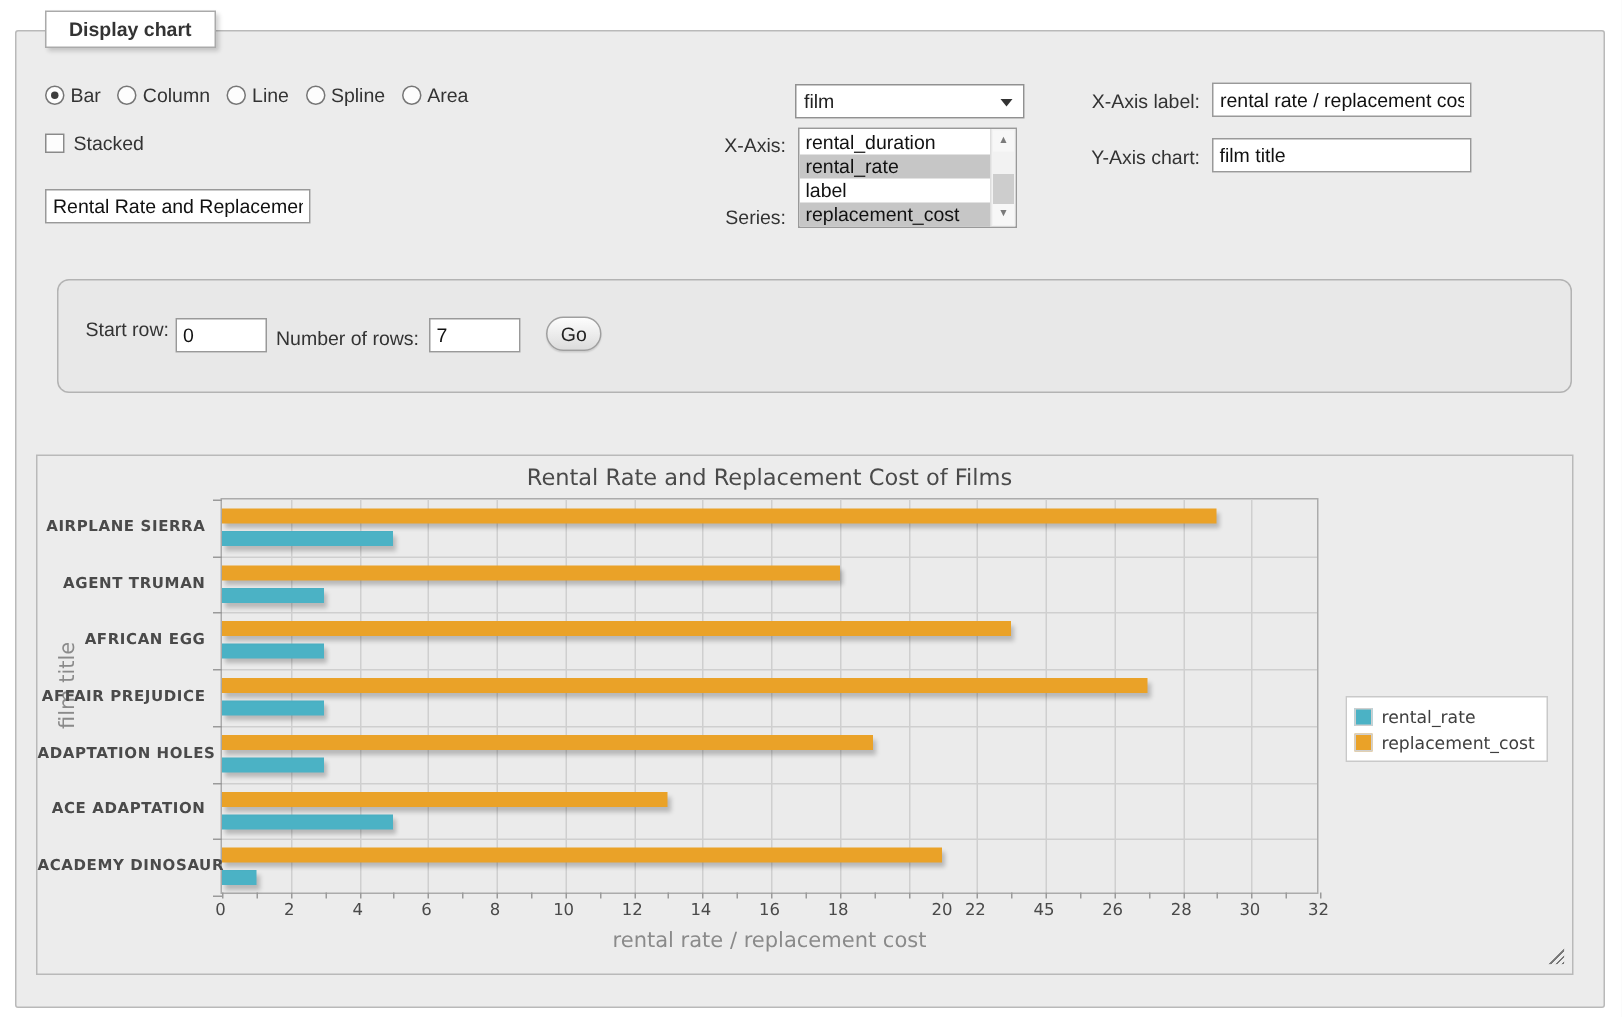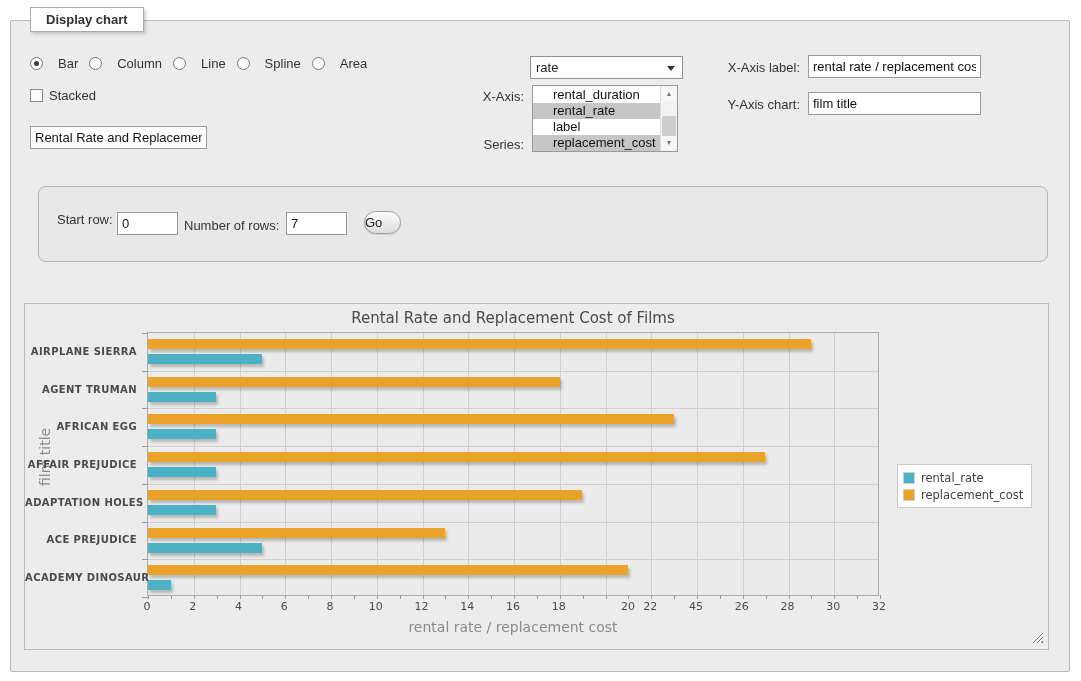--- a/index.html
+++ b/index.html
@@ -8,42 +8,42 @@
   
   .frame { position:absolute; left:10px; top:20px; width:1060px; height:652px; background:#ececec; border:1px solid #b9b9b9; border-radius:2px; }
   .frame-legend { position:absolute; left:30px; top:7px; background:#ffffff; border:1px solid #aaaaaa; padding:4px 15px; font-size:13px; font-weight:bold; color:#333; box-shadow:2px 2px 3px rgba(0,0,0,0.18); z-index:5; }
 
   
   .lbl { position:absolute; font-size:13px; color:#333; white-space:nowrap; }
   .ra { text-align:right; }
   input.txt { position:absolute; height:23px; border:1px solid #999; background:#fff; font-size:13px; font-family:"Liberation Sans",sans-serif; padding:1px 4px; color:#111; }
 
   .radio-group { position:absolute; left:30px; top:56px; display:flex; align-items:center; gap:11px; }
-  .radio-item { display:flex; align-items:center; gap:15px; font-size:13px; color:#333; cursor:default; }
+  .radio-item { display:flex; align-items:center; gap:4px; font-size:13px; color:#333; cursor:default; }
   .radio { width:13px; height:13px; border:1px solid #767676; border-radius:50%; background:#fdfdfd; position:relative; flex:0 0 auto; }
   .radio.checked::after { content:""; position:absolute; left:3px; top:3px; width:5px; height:5px; border-radius:50%; background:#3d3d3d; }
 
   .check-row { position:absolute; left:30px; top:88px; display:flex; align-items:center; gap:6px; font-size:13px; color:#333; }
   .checkbox { width:13px; height:13px; border:1px solid #8a8a8a; background:#fdfdfd; }
 
   .select-box { position:absolute; left:530px; top:56px; width:153px; height:23px; background:#fff; border:1px solid #919191; font-size:13px; color:#222; padding:3px 20px 3px 5px; }
   .select-arrow { position:absolute; right:7px; top:9px; width:0; height:0; border-left:4px solid transparent; border-right:4px solid transparent; border-top:5px solid #333; }
 
   .listbox { position:absolute; left:532px; top:85px; width:146px; height:67px; background:#fff; border:1px solid #999; overflow:hidden; }
   .listbox .options { position:absolute; left:0; top:1px; right:17px; }
-  .listbox .option { height:16px; line-height:16px; font-size:13px; color:#111; padding-left:20px; white-space:nowrap; }
+  .listbox .option { height:16px; line-height:16px; font-size:13px; color:#111; padding-left:4px; white-space:nowrap; }
   .listbox .option.selected { background:#c6c6c6; }
   .sb { position:absolute; top:0; right:0; bottom:0; width:17px; background:#f2f2f2; border-left:1px solid #ddd; }
   .sb-btn { position:absolute; left:1px; right:1px; height:14px; background:#f7f7f7; color:#7a7a7a; font-size:7px; line-height:14px; text-align:center; }
   .sb-btn.up { top:1px; }
   .sb-btn.down { bottom:1px; }
   .sb-thumb { position:absolute; left:1px; right:1px; top:30px; height:22px; background:#cdcdcd; }
 
   .go-panel { position:absolute; left:38px; top:186px; width:1010px; height:76px; background:#e8e8e8; border:1px solid #b3b3b3; border-radius:8px; }
-  .go-btn { position:absolute; left:325px; top:24px; width:37px; height:23px; border:1px solid #9f9f9f; border-radius:12px; background:linear-gradient(#fdfdfd,#dcdcdc); font-size:13px; color:#222; text-align:left; line-height:21px; box-shadow:0 1px 1px rgba(0,0,0,0.12); }
+  .go-btn { position:absolute; left:325px; top:24px; width:37px; height:23px; border:1px solid #9f9f9f; border-radius:12px; background:linear-gradient(#fdfdfd,#dcdcdc); font-size:13px; color:#222; text-align:center; line-height:21px; box-shadow:0 1px 1px rgba(0,0,0,0.12); }
 
   
   .chart-box { position:absolute; left:24px; top:303px; width:1025px; height:347px; background:#ececec; border:1px solid #b9b9b9; font-family:"DejaVu Sans",sans-serif; }
   .chart-title { position:absolute; left:122px; top:5px; width:732px; text-align:center; font-size:15px; color:#4a4a4a; }
   .plot { position:absolute; left:122px; top:28px; width:732px; height:264px; background:#ebebeb; border:1px solid #ababab; }
   .vgrid { position:absolute; top:0; bottom:0; width:1px; background:#cfcfcf; }
   .hgrid { position:absolute; left:0; right:0; height:1px; background:#cfcfcf; }
   .bar { position:absolute; height:10px; box-shadow:2px 3px 3px rgba(0,0,0,0.22); }
   .xtick { position:absolute; top:100%; width:1px; height:4px; background:#9a9a9a; }
   .ytick { position:absolute; left:-6px; width:6px; height:1px; background:#9a9a9a; }
@@ -91,21 +91,21 @@
 
 <div class="check-row">
   <span class="checkbox"></span>
   <span>Stacked</span>
 </div>
 
 <input class="txt" style="left: 30px; top: 126px; width: 177px;" value="Rental Rate and Replacement Cost of Films">
 
 <div class="lbl ra" style="left:440px; top:61px; width:84px;margin-top:28px;">X-Axis:</div>
 <div class="select-box">
-  <span>rate</span>
+  <span>film</span>
   <span class="select-arrow"></span>
 </div>
 
 <div class="lbl ra" style="left:440px; top:137px; width:84px;">Series:</div>
 <div class="listbox">
   <div class="options">
       <div class="option">rental_duration</div>
       <div class="option selected">rental_rate</div>
       <div class="option">label</div>
       <div class="option selected">replacement_cost</div>
@@ -210,21 +210,21 @@
       <div class="bar" style="left: 0px; top: 156.857px; width: 434.396px; background: rgb(234, 162, 40);"></div>
       <div class="bar" style="left: 0px; top: 194.571px; width: 297.146px; background: rgb(234, 162, 40);"></div>
       <div class="bar" style="left: 0px; top: 232.286px; width: 480.146px; background: rgb(234, 162, 40);"></div>
     </div>
   <div class="cat-labels">
       <div class="cat-label" style="top: 41.8571px;">AIRPLANE SIERRA</div>
       <div class="cat-label" style="top: 79.5714px;">AGENT TRUMAN</div>
       <div class="cat-label" style="top: 117.286px;">AFRICAN EGG</div>
       <div class="cat-label" style="top: 155px;">AFFAIR PREJUDICE</div>
       <div class="cat-label" style="top: 192.714px;">ADAPTATION HOLES</div>
-      <div class="cat-label" style="top: 230.429px;">ACE PREJUDICE</div>
+      <div class="cat-label" style="top: 230.429px;">ACE ADAPTATION</div>
       <div class="cat-label" style="top: 268.143px;">ACADEMY DINOSAUR</div>
     </div>
   <div class="xlabels">
       <span style="left: -20px;">0</span>
       <span style="left: 25.75px;">2</span>
       <span style="left: 71.5px;">4</span>
       <span style="left: 117.25px;">6</span>
       <span style="left: 163px;">8</span>
       <span style="left: 208.75px;">10</span>
       <span style="left: 254.5px;">12</span>

